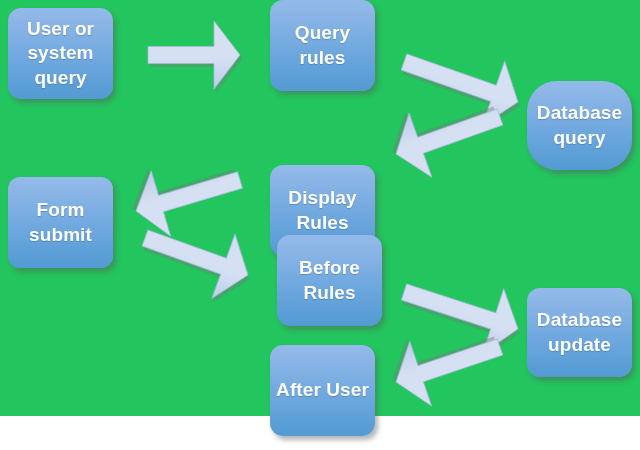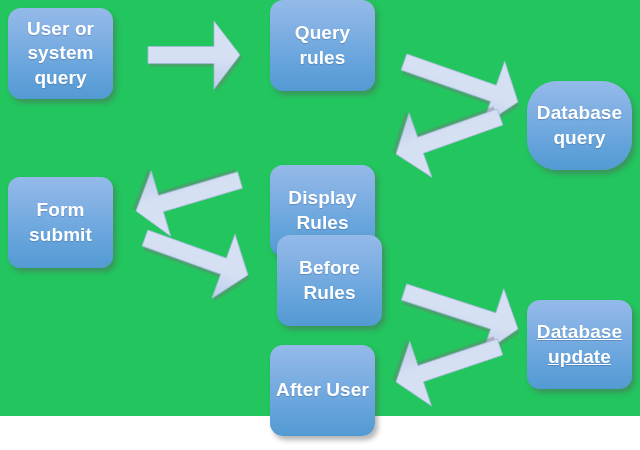--- a/index.html
+++ b/index.html
@@ -158,20 +158,20 @@
       </div>
       <div class="node" style="left: 270px; top: 121px; width: 105px; height: 91px; margin-top: 44px;">
         <span class="node-label">Display Rules</span>
       </div>
       <div class="node" style="left: 8px; top: 177px; width: 105px; height: 91px; border-radius: 12px;">
         <span class="node-label">Form submit</span>
       </div>
       <div class="node" style="left: 270px; top: 235px; width: 105px; height: 91px; margin-left: 7px;">
         <span class="node-label">Before Rules</span>
       </div>
-      <div class="node" style="left: 527px; top: 300px; width: 105px; height: 89px; text-decoration: underline;">
+      <div class="node" style="left: 527px; top: 288px; width: 105px; height: 89px;">
         <span class="node-label">Database update</span>
       </div>
       <div class="node" style="left: 270px; top: 345px; width: 105px; height: 91px;">
         <span class="node-label">After User</span>
       </div>
     </div>
 </div>
 
 </body></html>

